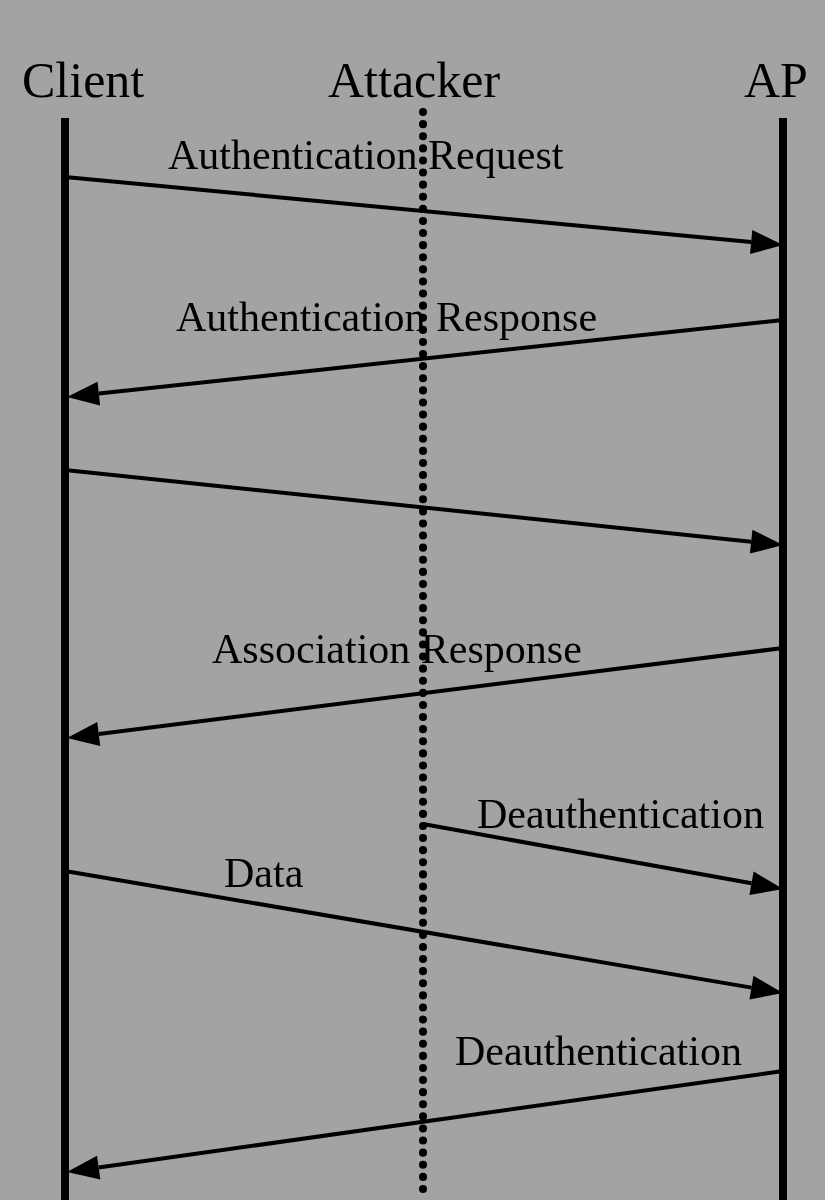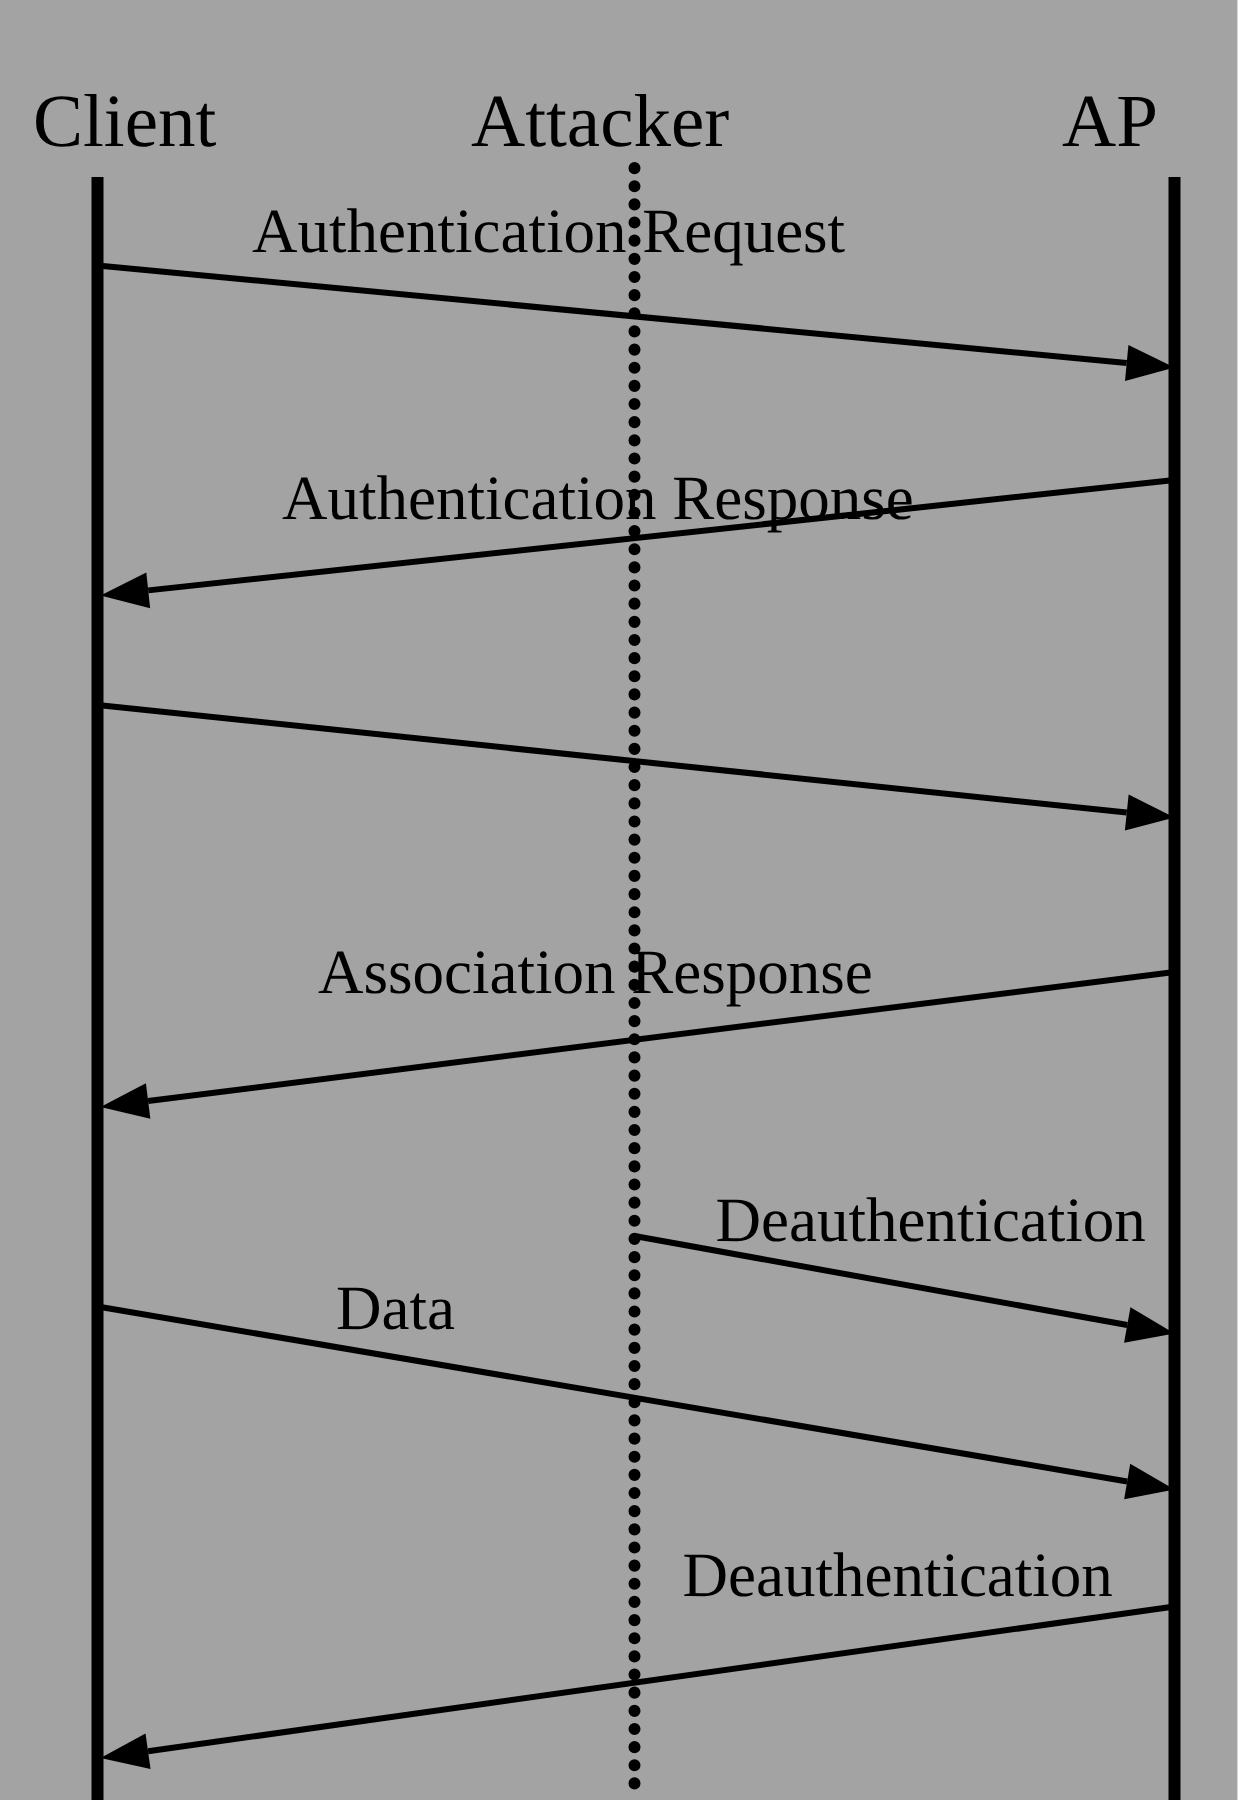--- a/index.html
+++ b/index.html
@@ -82,23 +82,23 @@
           <polygon points="783,993 749.4419923531418,999.4699399358427 753.4623625000322,975.809073005783" fill="#000000"></polygon>
         </g>
         <g>
           <line x1="783" y1="1071" x2="98.68630055132445" y2="1167.5302844194362" stroke="#000000" stroke-width="4"></line>
           <polygon points="67,1172 97.01015720861298,1155.6479217126896 100.36244389403592,1179.4126471261827" fill="#000000"></polygon>
         </g>
       </g>
   </svg>
 
   <div class="actor-label" style="left:22px; top:55px;">Client</div>
-  <div class="actor-label" style="left:314px; top:55px;">Attacker</div>
-  <div class="actor-label" style="left:708px; top:55px;">AP</div>
+  <div class="actor-label" style="left:328px; top:55px;">Attacker</div>
+  <div class="actor-label" style="left:744px; top:55px;">AP</div>
 
   <div class="msg-label" style="left:168px; top:134px;">Authentication Request</div>
-  <div class="msg-label" style="left:176px; top:312px;margin-left:12px;">Authentication Response</div>
+  <div class="msg-label" style="left:176px; top:296px;">Authentication Response</div>
   <div class="msg-label" style="left:196px; top:628px;margin-left:16px;">Association Response</div>
   <div class="msg-label" style="left:477px; top:793px;">Deauthentication</div>
   <div class="msg-label" style="left:224px; top:852px;">Data</div>
   <div class="msg-label" style="left:455px; top:1030px;">Deauthentication</div>
 
 </div>
 
 </body></html>

